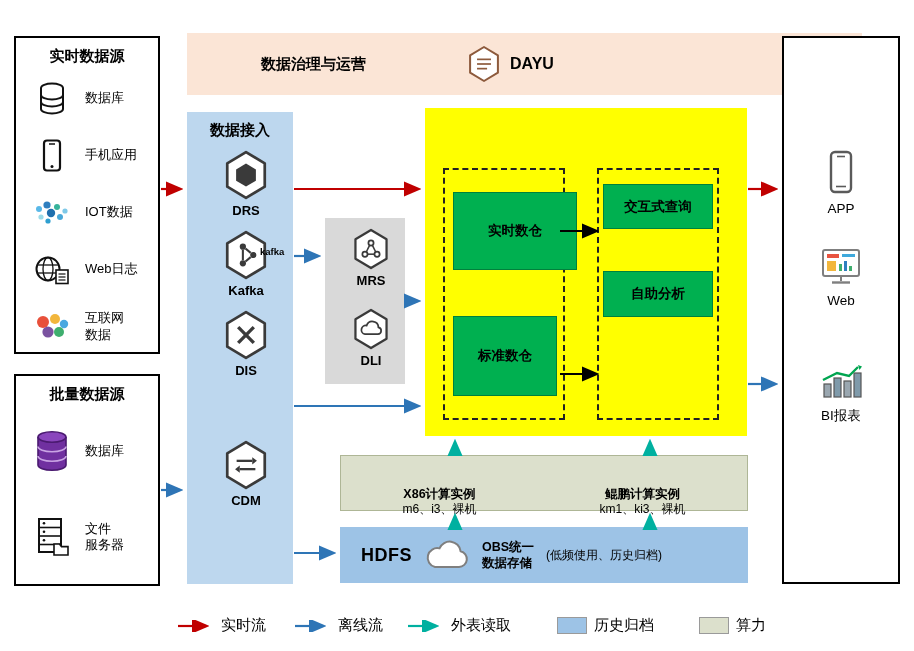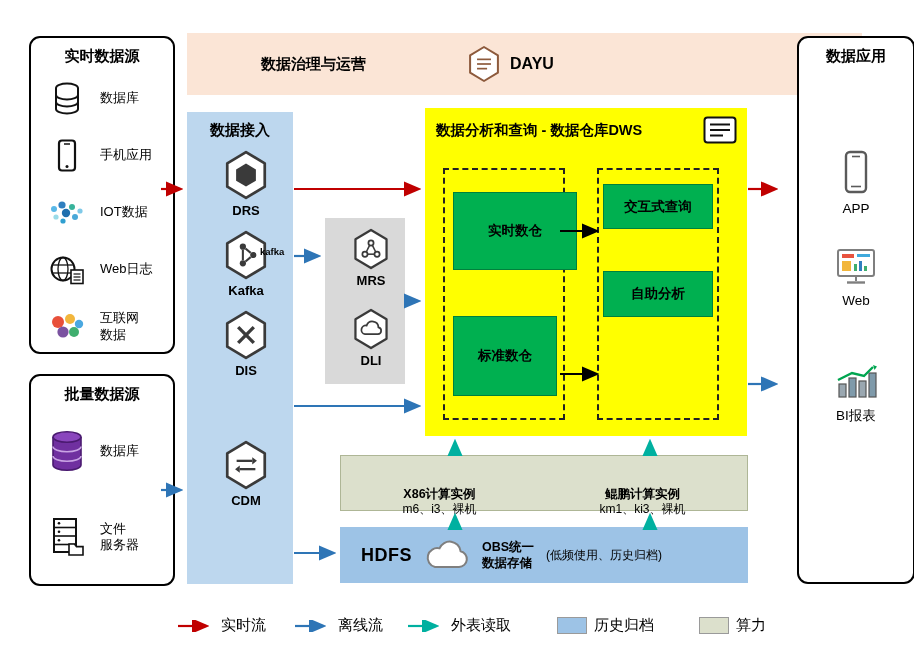--- a/index.html
+++ b/index.html
@@ -1,20 +1,20 @@
 <!DOCTYPE html>
 <html><head>
 <meta charset="utf-8">
 <style>
   * { margin:0; padding:0; box-sizing:border-box; }
   body { background:#fff; font-family:"Liberation Sans","DejaVu Sans",sans-serif; color:#000; }
   .canvas { position:relative; width:914px; height:651px; background:#fff; overflow:hidden; }
   .arrows { position:absolute; left:0; top:0; z-index:6; pointer-events:none; }
 
-  .outline-box { position:absolute; border:2px solid #000; border-radius:11px; background:#fff; z-index:2;margin-left:15px; }
+  .outline-box { position:absolute; border:2px solid #000; border-radius:0; background:#fff; z-index:2; }
   .panel-title { font-weight:bold; font-size:15px; text-align:center; padding-top:9px; }
 
   .src-rows { display:flex; flex-direction:column; margin-top:4px; }
   .src-row { display:flex; align-items:center; gap:10px; padding-left:13px; height:57px; }
   .batch .src-row { height:86px; }
   .src-label { font-size:13px; line-height:1.25; }
   .pre { white-space:pre-line; }
   .ic { display:inline-flex; align-items:center; justify-content:center; width:46px; flex:0 0 46px; }
 
   .gov-bar { position:absolute; left:187px; top:33px; width:675px; height:62px; background:#FBE5D6; z-index:2; }
@@ -273,29 +273,20 @@
     <div class="svc" style="top:90px;">
       <svg width="38" height="42" viewBox="0 0 44 48">
         <path d="M22 2 L40 12.8 V35.2 L22 46 L4 35.2 V12.8 Z" fill="#fff" stroke="#3a3a3a" stroke-width="2.6" stroke-linejoin="round"></path>
         <path d="M15 30 h15 a4 4 0 0 0 .6-7.9 A7 7 0 0 0 17 20 A4.8 4.8 0 0 0 15 30 Z" fill="none" stroke="#3a3a3a" stroke-width="2"></path>
       </svg>
       <span class="svc-name">DLI</span>
     </div>
   </div>
 
   <div class="dws">
-    <div class="dws-title-row">
-      <span class="dws-title">数据分析和查询 - 数据仓库DWS</span>
-      <svg width="34" height="28" viewBox="0 0 34 28">
-        <rect x="1.5" y="1.5" width="31" height="25" rx="3" fill="#fff" stroke="#111" stroke-width="2"></rect>
-        <line x1="7" y1="8.5" x2="27" y2="8.5" stroke="#111" stroke-width="2"></line>
-        <line x1="7" y1="14" x2="27" y2="14" stroke="#111" stroke-width="2"></line>
-        <line x1="7" y1="19.5" x2="20" y2="19.5" stroke="#111" stroke-width="2"></line>
-      </svg>
-    </div>
     <div class="dashed" style="left:18px;top:60px;width:122px;height:252px;"></div>
     <div class="dashed" style="left:172px;top:60px;width:122px;height:252px;"></div>
 
     <div class="gmod" style="left:28px;top:84px;width:124px;height:78px;">实时数仓</div>
     <div class="gmod" style="left:28px;top:208px;width:104px;height:80px;">标准数仓</div>
 
     <div class="gmod" style="left:178px;top:76px;width:110px;height:45px;">交互式查询</div>
     <div class="gmod" style="left:178px;top:163px;width:110px;height:46px;">自助分析</div>
   </div>
 
@@ -314,21 +305,20 @@
     <span class="hdfs-label">HDFS</span>
     <svg width="46" height="32" viewBox="0 0 46 32">
       <path d="M11 28 h24 a8 8 0 0 0 1.6-15.8 A11 11 0 0 0 15.5 9.4 A7.6 7.6 0 0 0 11 28 Z" fill="#fff" stroke="#7f7f7f" stroke-width="2"></path>
     </svg>
     <span class="obs-lines">OBS统一
 数据存储</span>
     <span class="obs-note">(低频使用、历史归档)</span>
   </div>
 
   <div class="outline-box apps">
-    <div class="panel-title">数据应用</div>
 
     <div class="app-item" style="top:112px;">
       <svg width="26" height="44" viewBox="0 0 26 44">
         <rect x="3" y="2" width="20" height="40" rx="4" fill="#fff" stroke="#5a5a5a" stroke-width="2.4"></rect>
         <line x1="9" y1="6.5" x2="17" y2="6.5" stroke="#5a5a5a" stroke-width="1.6"></line>
         <line x1="8" y1="36.5" x2="18" y2="36.5" stroke="#5a5a5a" stroke-width="1.6"></line>
       </svg>
       <span class="app-label">APP</span>
     </div>
 

